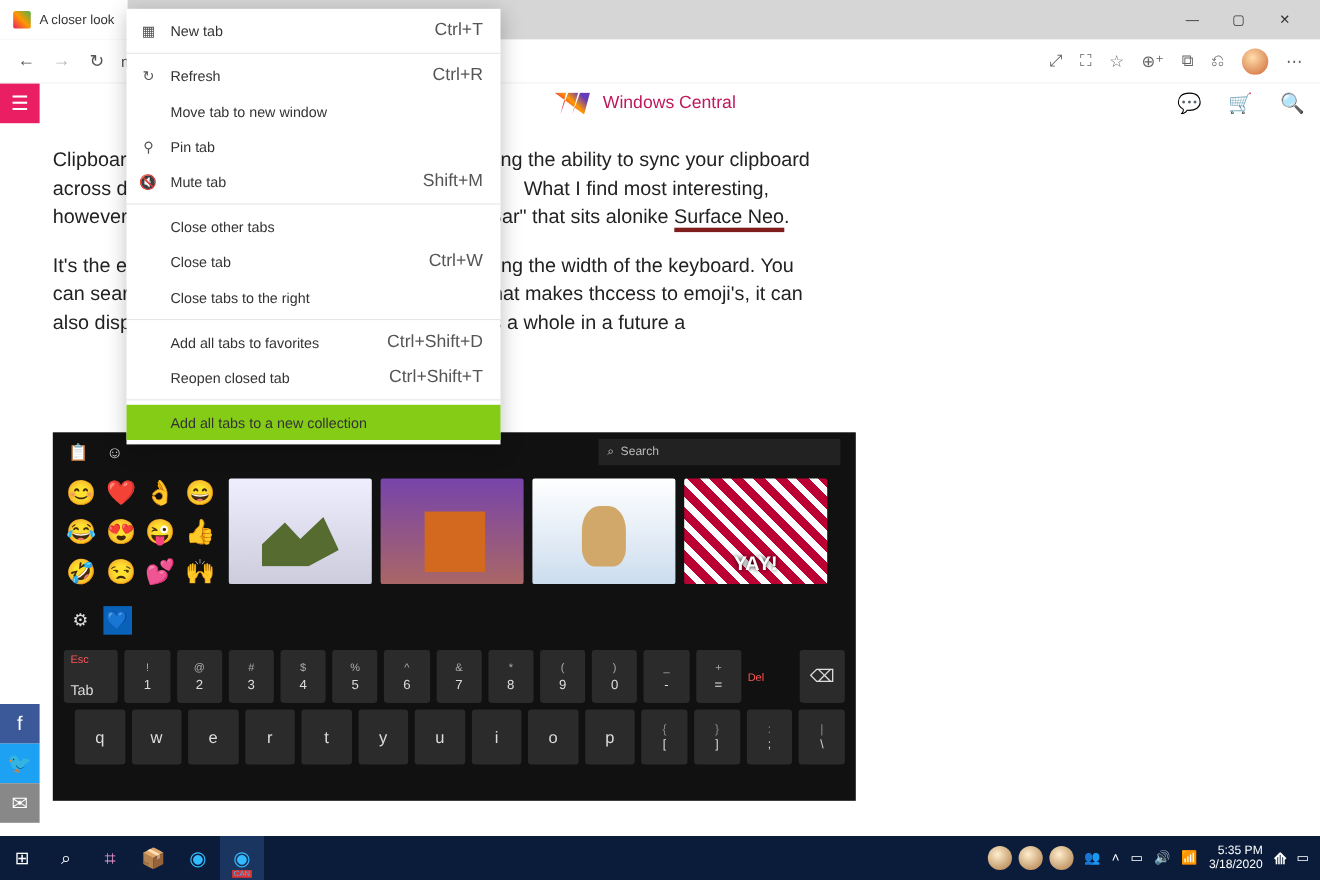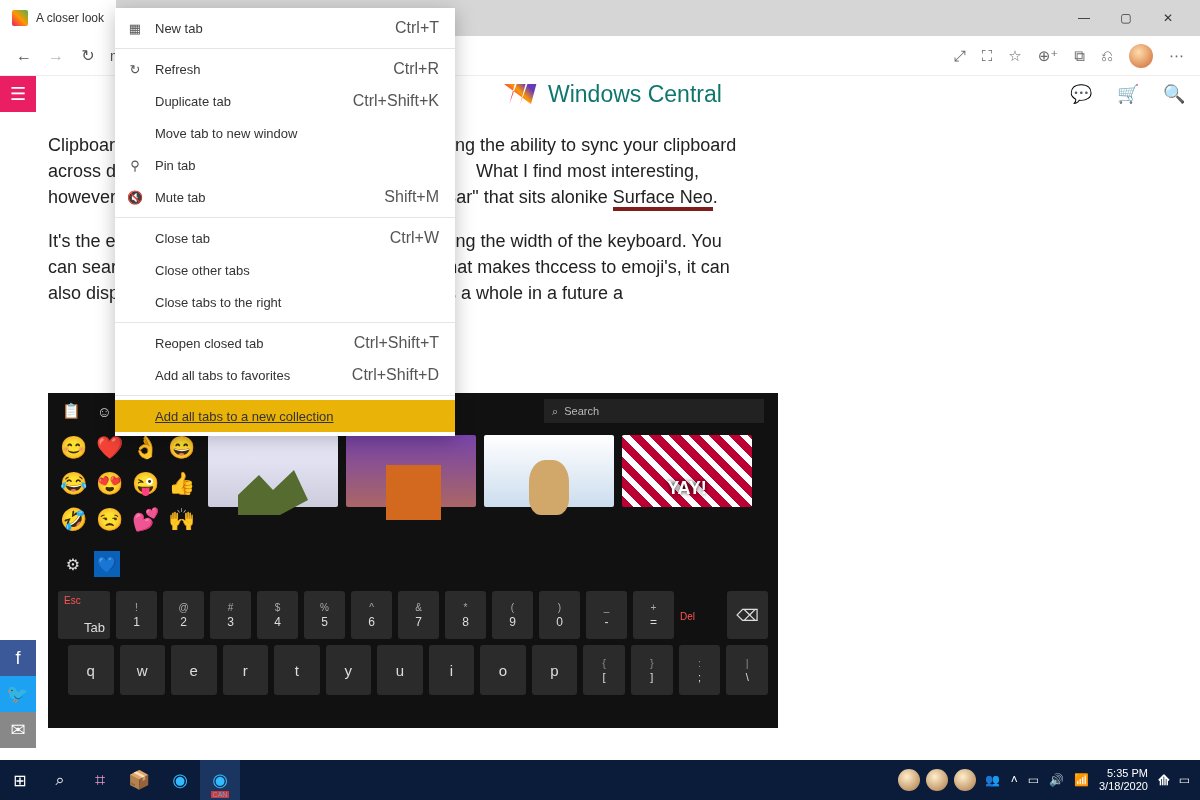--- a/index.html
+++ b/index.html
@@ -23,46 +23,46 @@
 .addr-icons { display: flex; gap: 16px; align-items: center; color: #666; }
 .addr-icons span { cursor: pointer; font-size: 15px; }
 .avatar { width: 24px; height: 24px; border-radius: 50%; background: radial-gradient(circle at 40% 35%, #ffddaa, #cc6633); }
 .more { font-size: 18px; letter-spacing: 2px; }
 
 
 .siteheader { height: 36px; display: flex; align-items: center; padding: 0 14px; background: #fff; }
 .hamburger { width: 36px; height: 36px; background: #e91e63; color: #fff; display: flex; align-items: center; justify-content: center; font-size: 18px; position: absolute; left: 0; top: 76px; cursor: pointer; }
 .sitelogo { margin-left: 490px; display: flex; align-items: center; gap: 8px; }
 .logomark { width: 36px; height: 20px; background: linear-gradient(45deg, #e91e63 25%, #ff9800 50%, #673ab7 75%); clip-path: polygon(0 0, 30% 0, 15% 100%, 35% 0, 60% 0, 45% 100%, 65% 0, 90% 0, 75% 100%); }
-.logoname { font-size: 23px; font-weight: 300; color: #0f766e; }
+.logoname { font-size: 16px; font-weight: 300; color: #be185d; }
 .siteright { margin-left: auto; display: flex; gap: 24px; font-size: 18px; color: #333; }
 
 
 .article { padding: 20px 48px; font-size: 18px; line-height: 1.45; color: #222; max-width: 790px; }
 .article p { margin-bottom: 18px; }
 .article a { color: #222; border-bottom: 4px solid #7f1d1d; text-decoration: none; }
 
 
 .ctxmenu { position: absolute; left: 115px; top: 8px; width: 340px; background: #fff; box-shadow: 0 4px 18px rgba(0,0,0,.25); font-size: 13px; color: #333; z-index: 50; padding: 4px 0; }
 .ctxrow { display: flex; align-items: center; height: 32px; padding: 0 16px 0 40px; position: relative; cursor: pointer; }
-.ctxrow:hover, .ctxrow.hov { background: #eab308; text-decoration: underline; }
+.ctxrow:hover, .ctxrow.hov { background: #84cc16; }
 .ctxrow .ico { position: absolute; left: 12px; width: 16px; text-align: center; color: #555; font-size: 13px; }
 .ctxrow .shortcut { margin-left: auto; color: #555; font-size: 16px; }
 .ctxsep { height: 1px; background: #e5e5e5; margin: 4px 0; }
 
 
 .panel { position: absolute; left: 48px; top: 393px; width: 730px; background: #111; color: #ddd; }
 .panelhead { height: 36px; display: flex; align-items: center; padding: 0 14px; gap: 16px; }
 .panelhead .hic { font-size: 15px; cursor: pointer; }
 .searchbox { margin-left: auto; width: 220px; height: 24px; background: #222; display: flex; align-items: center; padding: 0 8px; gap: 6px; font-size: 11px; color: #bbb; }
 .emojigrid { display: flex; padding: 6px 10px; gap: 10px; }
 .emojicol { display: grid; grid-template-columns: repeat(4, 32px); grid-auto-rows: 32px; gap: 4px; }
 .emojicol span { font-size: 22px; text-align: center; cursor: pointer; }
 .gifrow { display: flex; gap: 8px; }
-.gif { width: 130px; height: 72px; border-radius: 2px; position: relative; cursor: pointer; }
+.gif { width: 130px; height: 96px; border-radius: 2px; position: relative; cursor: pointer; }
 .gif1 { background: linear-gradient(#eef, #ccd); }
 .gif1::after { content:""; position:absolute; left:30px; top:30px; width:70px; height:50px; background:#556b2f; clip-path: polygon(0 60%, 30% 20%, 50% 50%, 80% 10%, 100% 70%, 60% 100%, 0 100%); }
 .gif2 { background: linear-gradient(#74a, #a66); }
 .gif2::after { content:""; position:absolute; left:40px; top:30px; width:55px; height:55px; background:#d2691e; }
 .gif3 { background: linear-gradient(#fff, #cde); }
 .gif3::after { content:""; position:absolute; left:45px; top:25px; width:40px; height:55px; background:#d2a76a; border-radius:40% 40% 30% 30%; }
 .gif4 { background: repeating-linear-gradient(45deg,#b03,#b03 8px,#fff 8px,#fff 14px); }
 .gif4 .yay { position:absolute; bottom:8px; left:0; right:0; text-align:center; font-weight:bold; font-size:18px; color:#fff; text-shadow:0 0 4px #000; }
 .panelicons { display:flex; gap:8px; padding: 6px 12px; }
 .pibtn { width:26px; height:26px; display:flex; align-items:center; justify-content:center; cursor:pointer; }
@@ -166,54 +166,50 @@
       <span>New tab</span>
       <span class="shortcut">Ctrl+T</span>
     </div>
     <div class="ctxsep"></div>
     <div class="ctxrow">
       <span class="ico">↻</span>
       <span>Refresh</span>
       <span class="shortcut">Ctrl+R</span>
     </div>
     <div class="ctxrow">
-      <span>Duplicate tab</span>
-      <span class="shortcut">Ctrl+Shift+K</span>
-    </div>
-    <div class="ctxrow">
       <span>Move tab to new window</span>
     </div>
     <div class="ctxrow">
       <span class="ico">⚲</span>
       <span>Pin tab</span>
     </div>
     <div class="ctxrow">
       <span class="ico">🔇</span>
       <span>Mute tab</span>
       <span class="shortcut">Shift+M</span>
     </div>
     <div class="ctxsep"></div>
     <div class="ctxrow">
+      <span>Close other tabs</span>
+    </div>
+    <div class="ctxrow">
       <span>Close tab</span>
       <span class="shortcut">Ctrl+W</span>
     </div>
     <div class="ctxrow">
-      <span>Close other tabs</span>
-    </div>
-    <div class="ctxrow">
       <span>Close tabs to the right</span>
     </div>
     <div class="ctxsep"></div>
+    <div class="ctxrow">
+      <span>Add all tabs to favorites</span>
+      <span class="shortcut">Ctrl+Shift+D</span>
+    </div>
     <div class="ctxrow">
       <span>Reopen closed tab</span>
       <span class="shortcut">Ctrl+Shift+T</span>
-    </div>
-    <div class="ctxrow">
-      <span>Add all tabs to favorites</span>
-      <span class="shortcut">Ctrl+Shift+D</span>
     </div>
     <div class="ctxsep"></div>
     <div class="ctxrow hov">
       <span>Add all tabs to a new collection</span>
     </div>
   </div>
 
 <div class="panel">
   <div class="panelhead">
     <span class="hic">📋</span>
@@ -248,21 +244,21 @@
     </div>
   </div>
   <div class="panelicons">
     <div class="pibtn">⚙</div>
     <div class="pibtn sel">💙</div>
   </div>
   <div class="keyboard">
     <div class="krow" id="numrow">
       <div class="key tabk">
         <span style="color:#f55;">Esc</span>
-        <span style="font-size:13px;margin-left:20px;">Tab</span>
+        <span style="font-size:13px;">Tab</span>
       </div>
     <div class="key numkey">
           <span class="sym">!</span>
           <span>1</span>
         </div>
         <div class="key numkey">
           <span class="sym">@</span>
           <span>2</span>
         </div>
         <div class="key numkey">

